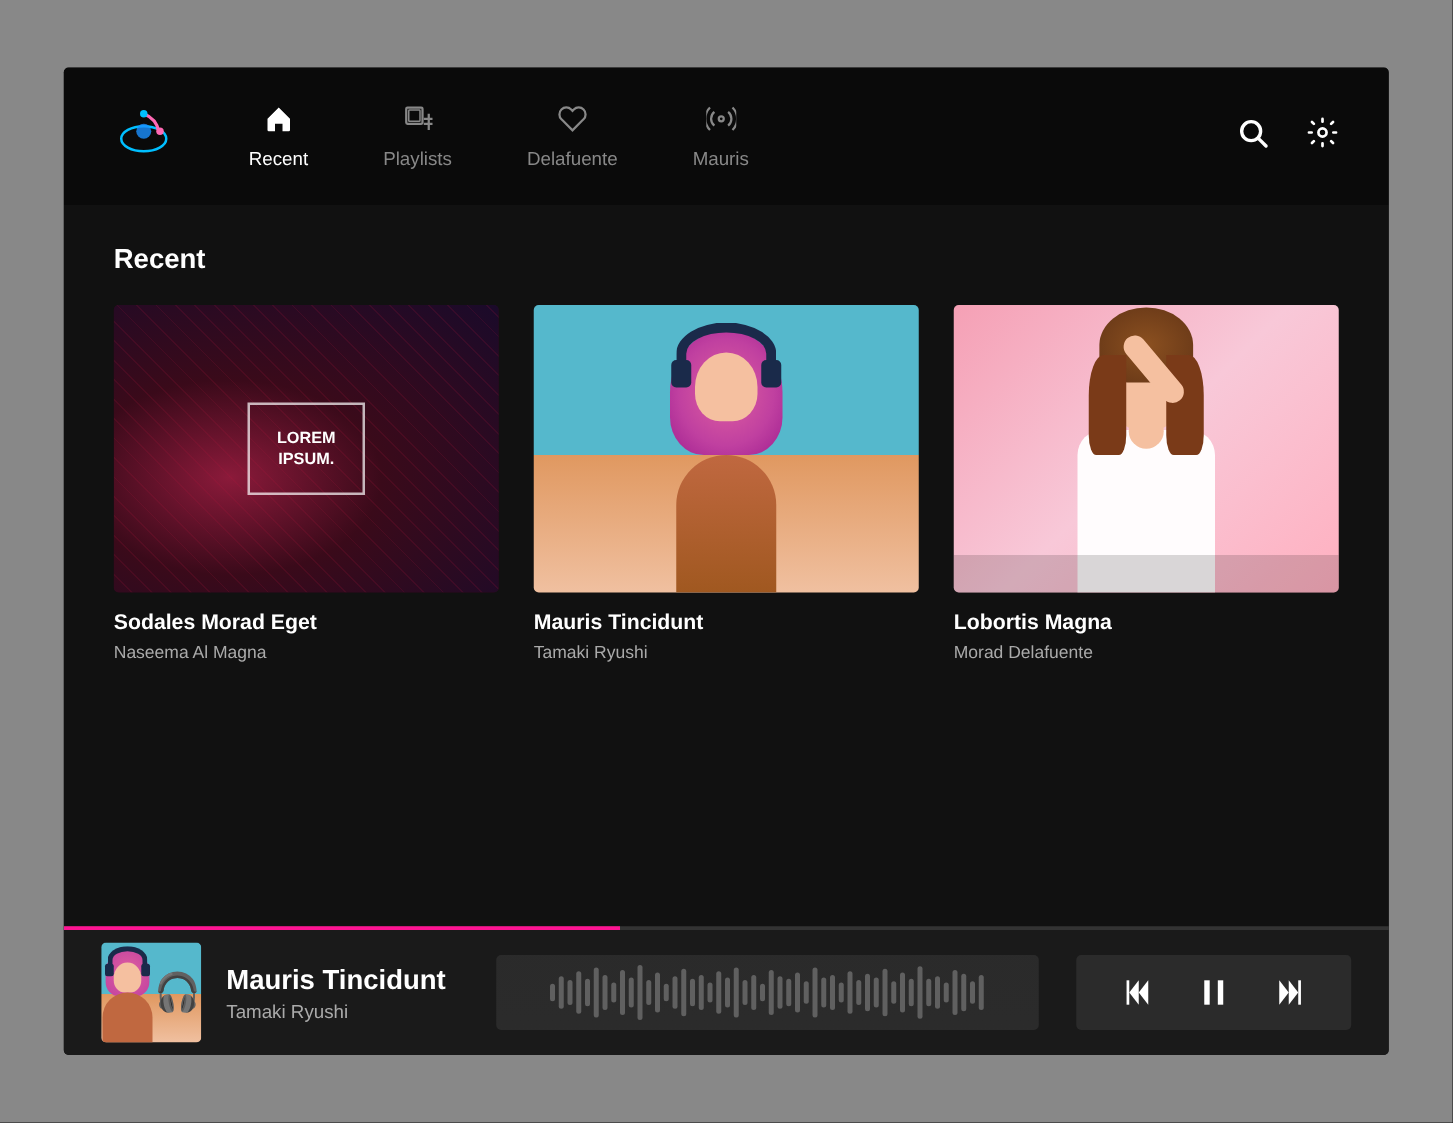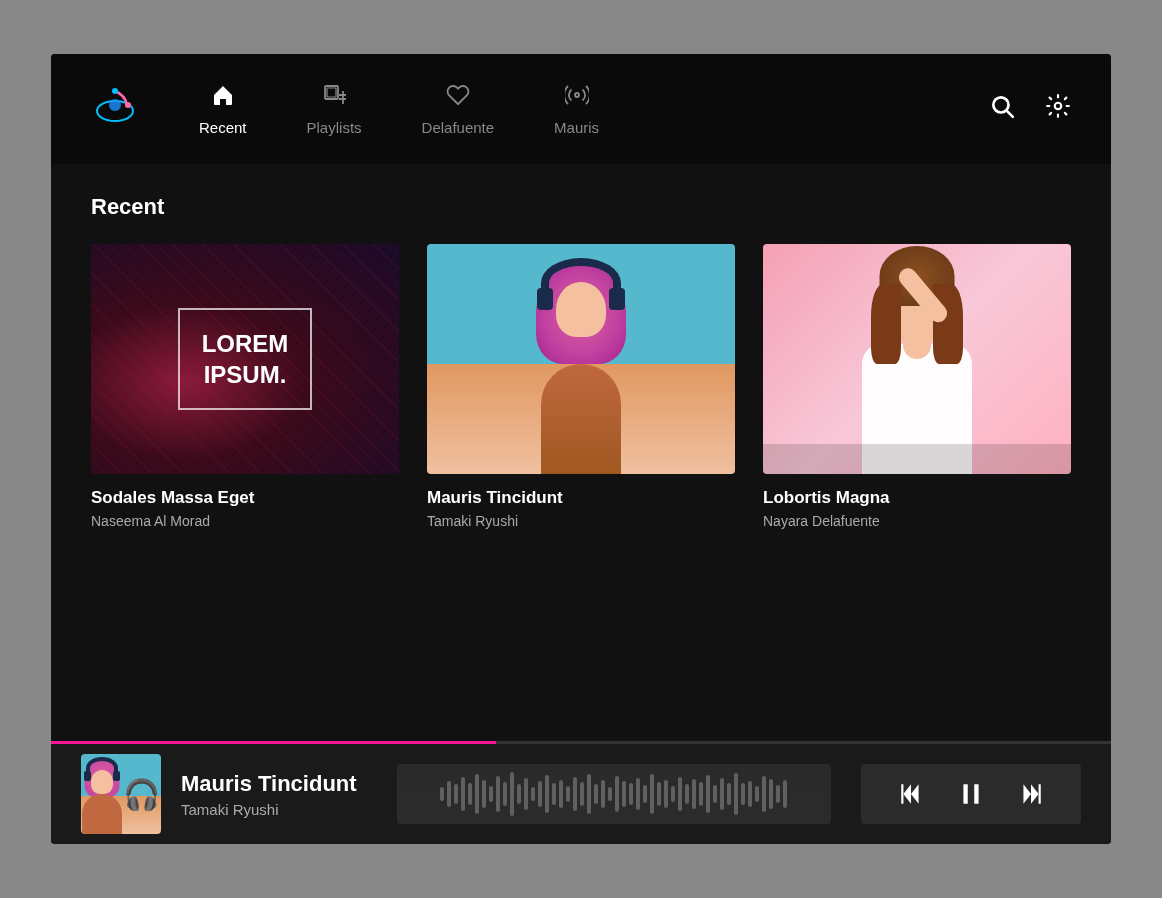--- a/index.html
+++ b/index.html
@@ -136,21 +136,21 @@
     }
     .lorem-box {
       position: relative;
       z-index: 2;
       border: 2px solid rgba(255,255,255,0.7);
       padding: 18px 22px;
       text-align: center;
     }
     .lorem-box span {
       color: #fff;
-      font-size: 24px;
+      font-size: 13px;
       font-weight: 700;
       display: block;
       line-height: 1.3;
     }
     .card-title {
       color: #fff;
       font-size: 17px;
       font-weight: 600;
       margin-bottom: 5px;
     }
@@ -350,22 +350,22 @@
 
     <div class="cards-row">
 
       <div class="music-card">
         <div class="card-thumb card-thumb-1">
           <div class="card-thumb-1-waves"></div>
           <div class="lorem-box">
             <span>LOREM<br>IPSUM.</span>
           </div>
         </div>
-        <div class="card-title">Sodales Massa Eget</div>
-        <div class="card-artist">Naseema Al Morad</div>
+        <div class="card-title">Sodales Morad Eget</div>
+        <div class="card-artist">Naseema Al Magna</div>
       </div>
 
       <div class="music-card">
         <div class="card-thumb" style="background: linear-gradient(180deg, #55b8cc 0%, #55b8cc 52%, #e09860 52%, #f0c0a0 100%); display:flex; align-items:center; justify-content:center; position:relative;">
 
           <div style="position:absolute;top:0;left:0;right:0;bottom:0;display:flex;align-items:center;justify-content:center;">
 
             <div style="position:relative; width:100%; height:100%;">
 
               <div style="position:absolute;bottom:0;left:50%;transform:translateX(-50%);width:80px;height:110px;background:linear-gradient(180deg,#c06840 0%,#a05820 100%);border-radius:40px 40px 0 0;"></div>
@@ -400,21 +400,21 @@
 
             <div style="position:absolute;bottom:110px;left:calc(50% - 46px);width:30px;height:80px;background:#7a3a18;border-radius:40% 0 20% 20%;"></div>
             <div style="position:absolute;bottom:110px;left:calc(50% + 16px);width:30px;height:80px;background:#7a3a18;border-radius:0 40% 20% 20%;"></div>
 
             <div style="position:absolute;bottom:148px;left:calc(50% + 20px);width:18px;height:65px;background:#f5c0a0;border-radius:10px;transform:rotate(-40deg);transform-origin:bottom left;"></div>
           </div>
 
           <div style="position:absolute;bottom:0;left:0;right:0;height:30px;background:rgba(0,0,0,0.15);"></div>
         </div>
         <div class="card-title">Lobortis Magna</div>
-        <div class="card-artist">Nayara Delafuente</div>
+        <div class="card-artist">Morad Delafuente</div>
       </div>
 
     </div>
   </div>
 
   <div class="progress-bar-container">
     <div class="progress-bar-fill" style="width: 42%;"></div>
   </div>
 
   <div class="now-playing-bar">

